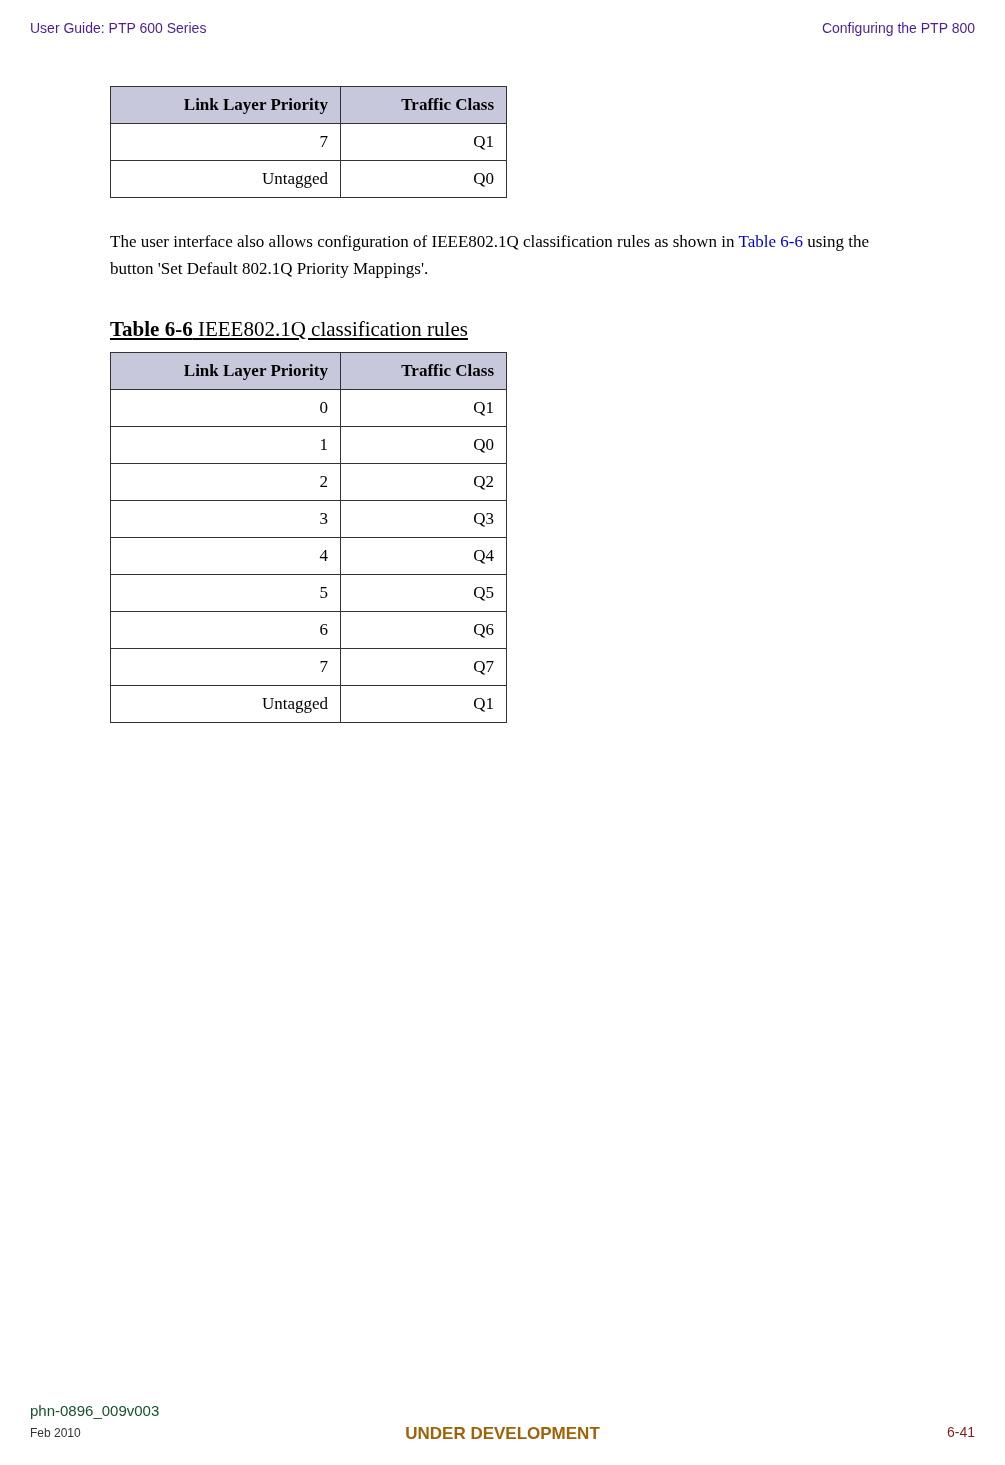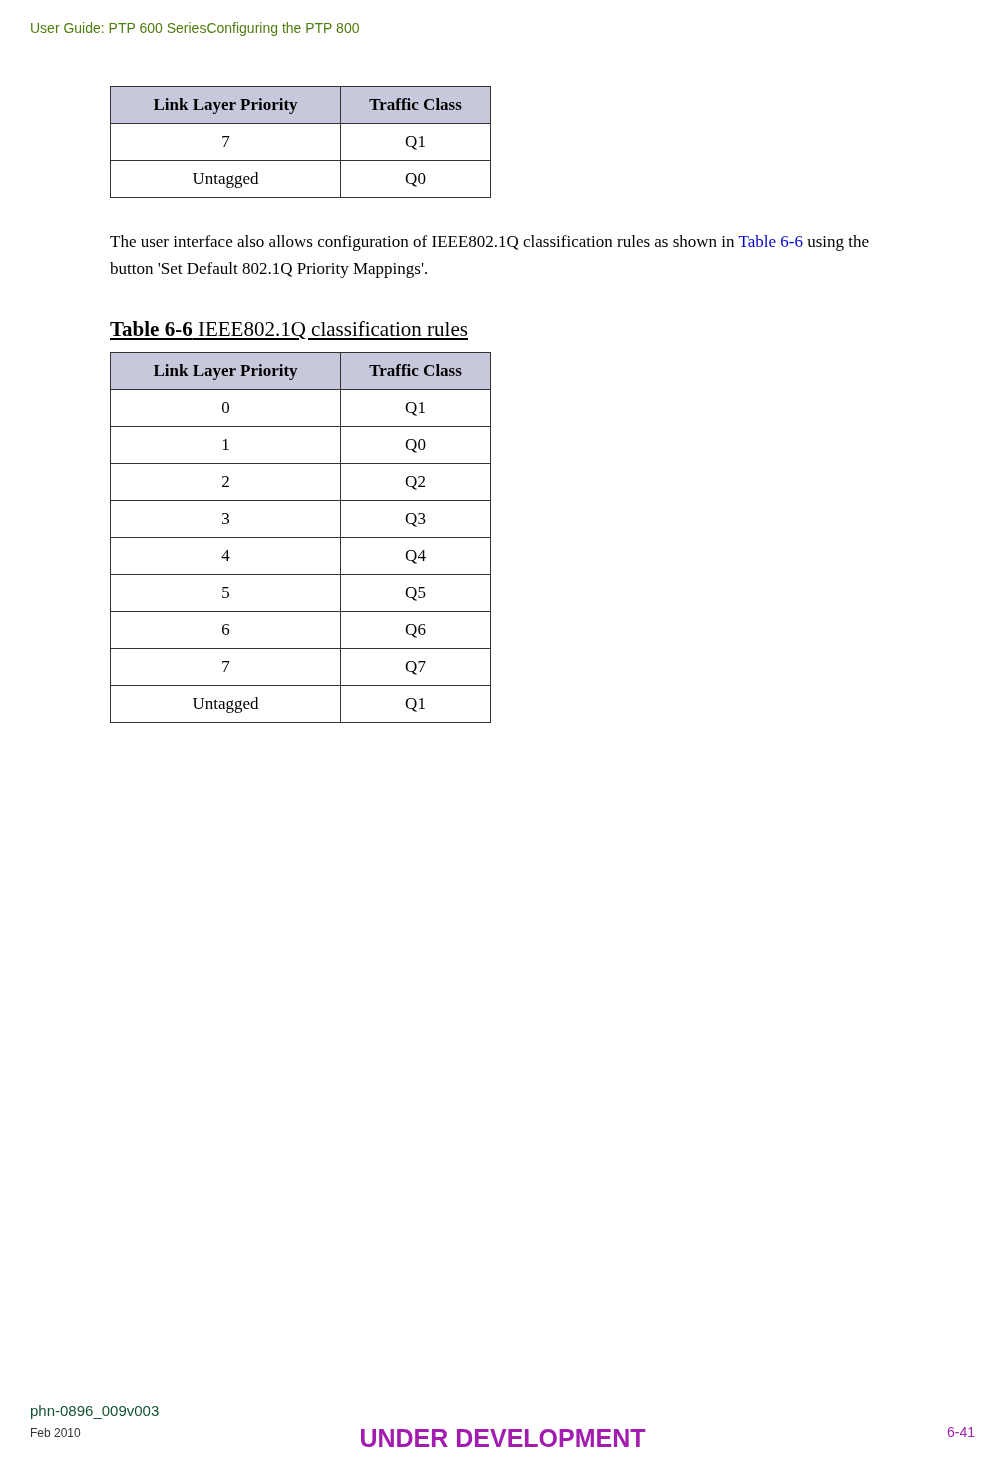--- a/index.html
+++ b/index.html
@@ -10,49 +10,49 @@
     body {
       font-family: Georgia, 'Times New Roman', serif;
       background: white;
       width: 1005px;
       height: 1465px;
       position: relative;
       padding: 0;
     }
     .header {
       display: flex;
-      justify-content: flex-start;
+      justify-content: space-between;
       padding: 20px 30px 0 30px;
       font-family: Arial, sans-serif;
       font-size: 14px;
-      color: #4d7c0f;
+      color: #4c1d95;
     }
     .content {
       padding: 50px 100px 0 110px;
     }
     table {
       border-collapse: collapse;
       margin-bottom: 30px;
     }
     table td, table th {
       border: 1px solid #333;
       padding: 8px 12px;
-      text-align: center;
+      text-align: right;
       font-size: 17px;
       font-weight: normal;
     }
     table th {
       background-color: #c8c8dc;
       font-weight: bold;
     }
     .col1 {
       width: 230px;
     }
     .col2 {
-      width: 150px;
+      width: 166px;
     }
     .paragraph {
       font-size: 17px;
       line-height: 1.6;
       margin-bottom: 35px;
     }
     .table-caption {
       font-size: 21px;
       margin-bottom: 10px;
       text-decoration: underline;
@@ -81,31 +81,31 @@
       justify-content: space-between;
       align-items: baseline;
     }
     .footer-date {
       font-family: Arial, sans-serif;
       font-size: 12px;
       color: #333;
     }
     .footer-status {
       font-family: Arial, sans-serif;
-      font-size: 25px;
+      font-size: 17px;
       font-weight: bold;
-      color: #a21caf;
+      color: #a16207;
       position: absolute;
       left: 50%;
       transform: translateX(-50%);
     }
     .footer-page {
       font-family: Arial, sans-serif;
       font-size: 14px;
-      color: #a21caf;
+      color: #7f1d1d;
       text-align: right;
     }
   </style>
 </head>
 <body>
 
 <div class="header">
   <span>User Guide: PTP 600 Series</span>
   <span>Configuring the PTP 800</span>
 </div>

